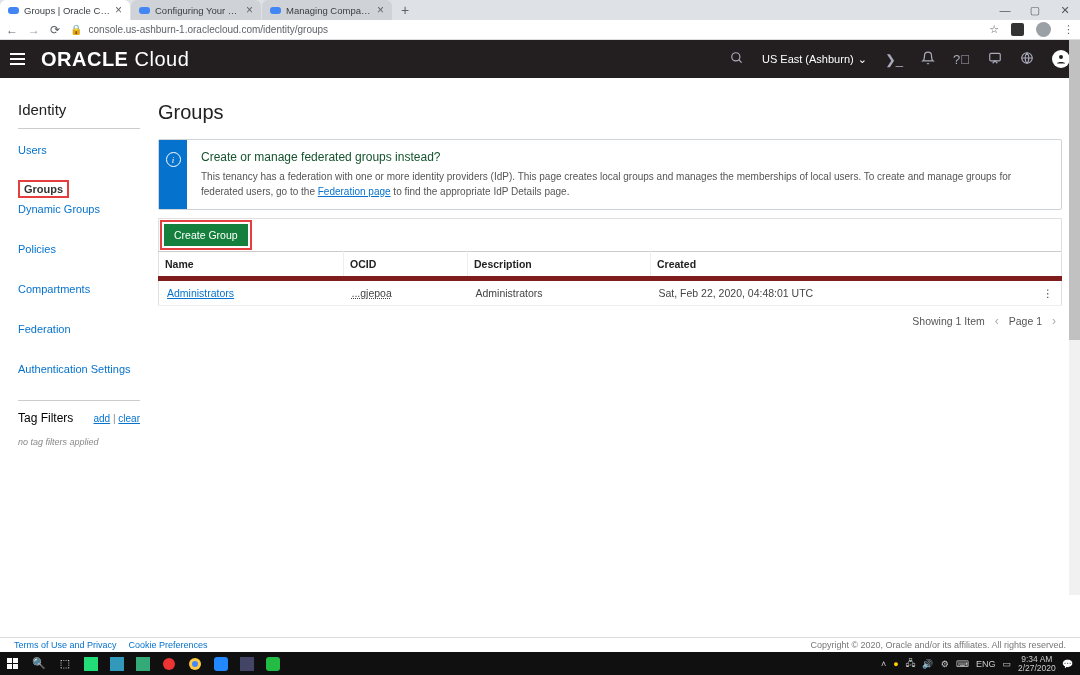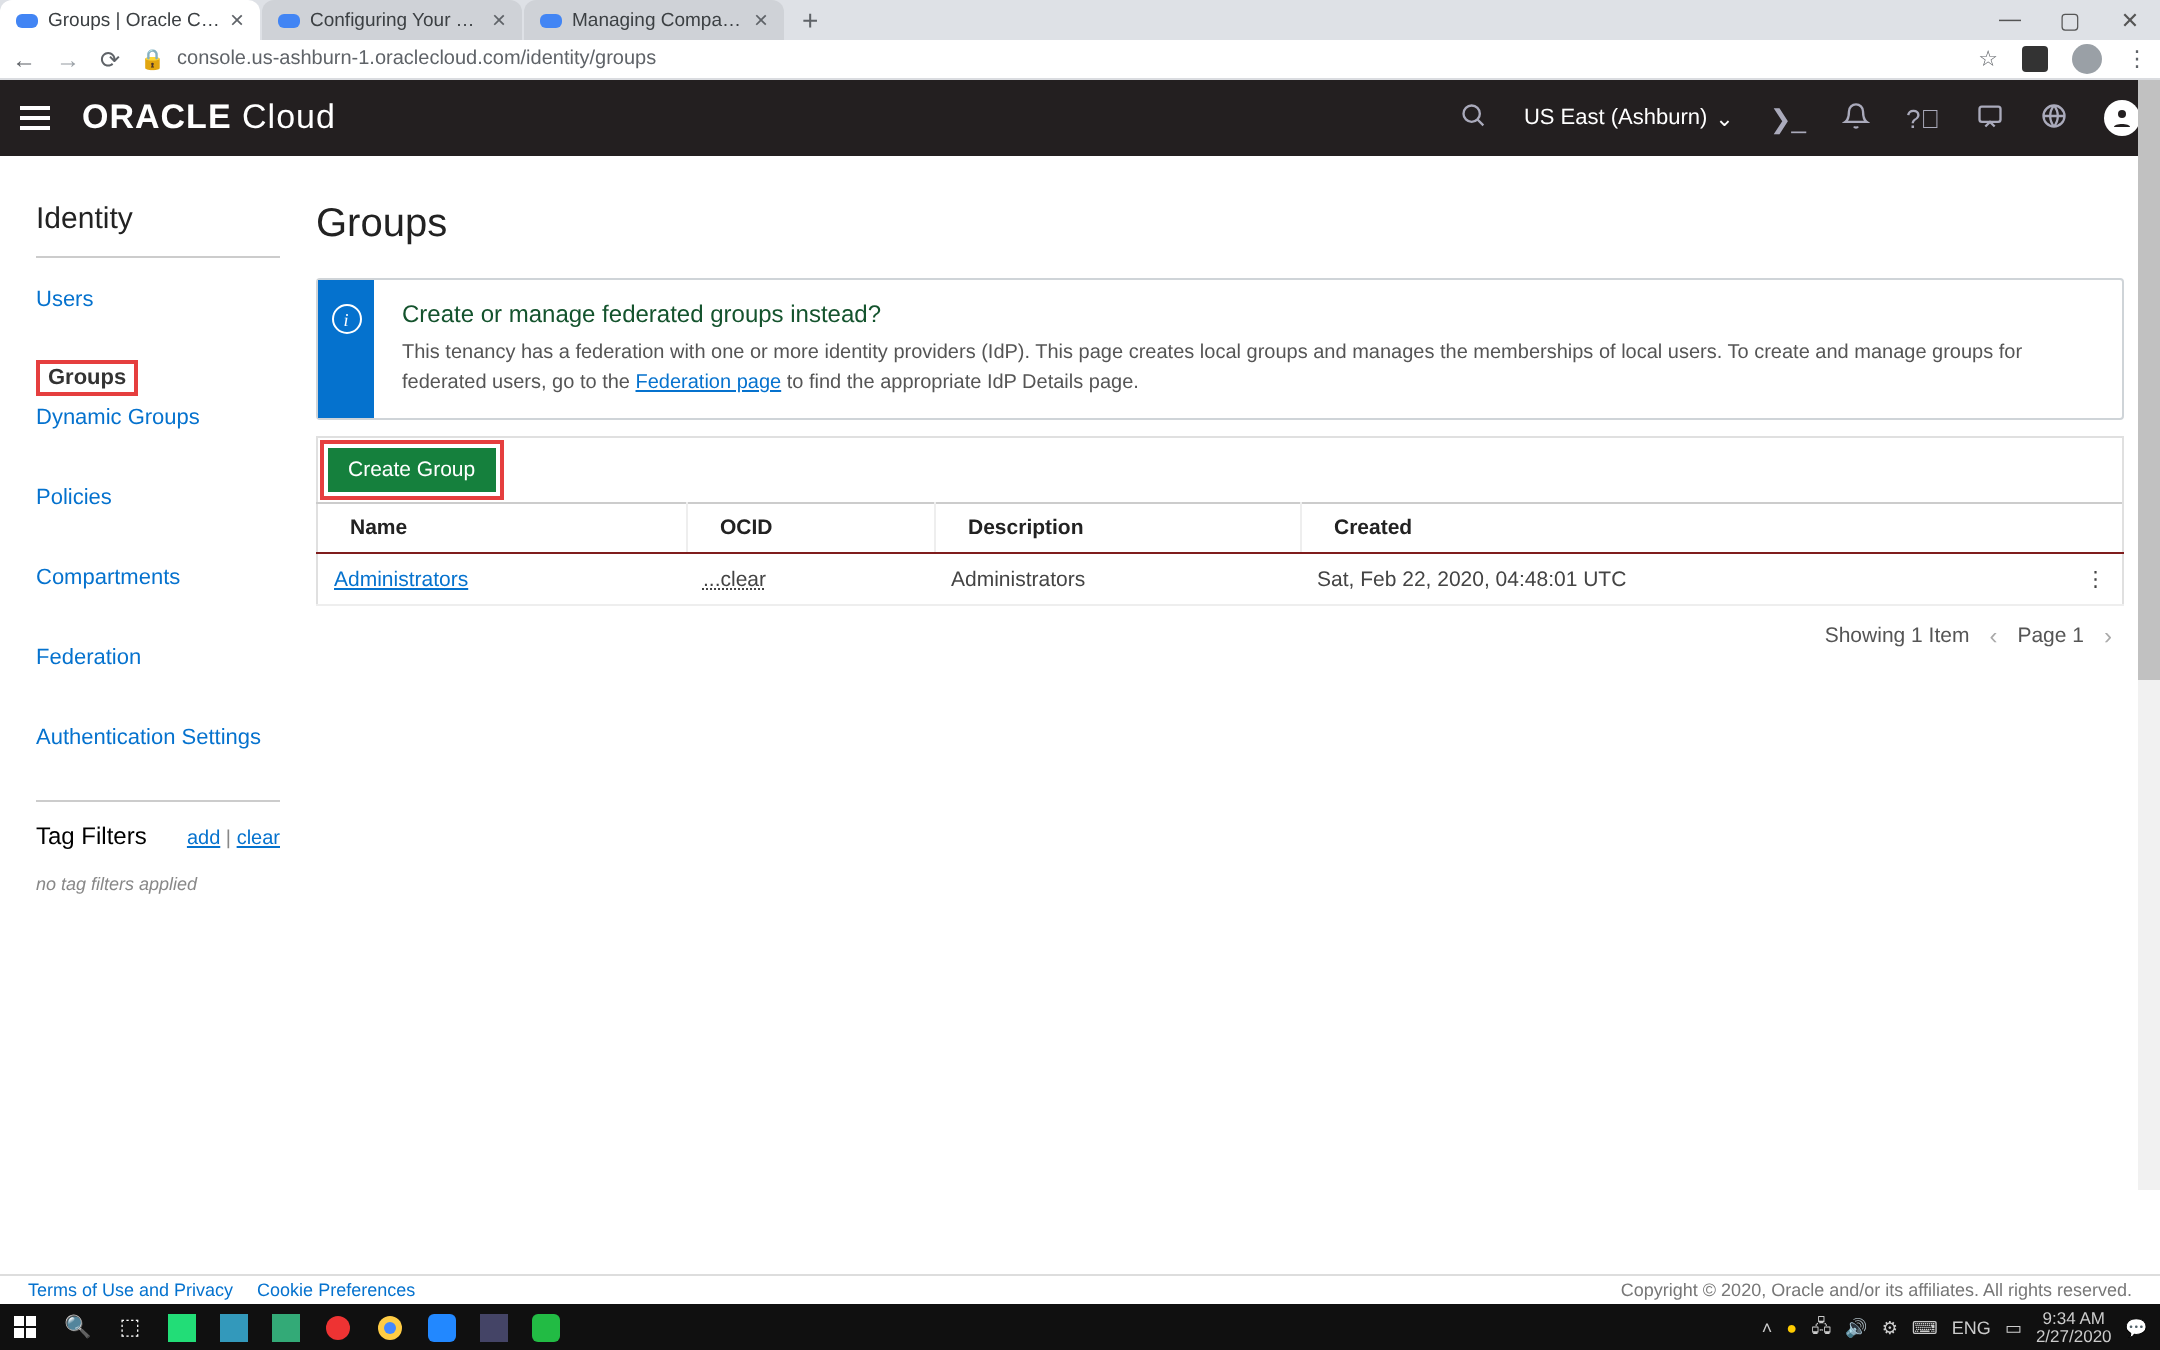--- a/index.html
+++ b/index.html
@@ -18,21 +18,21 @@
 .nav-arrow{color:#9aa0a6;font-size:12px}
 .nav-arrow.active{color:#5f6368}
 .url-box{flex:1;display:flex;align-items:center;gap:6px;font-size:10px;color:#5f6368}
 .lock{color:#5f6368}
 .right-icons{display:flex;gap:12px;align-items:center;color:#5f6368;font-size:11px}
 .right-icons .box{width:13px;height:13px;background:#333;border-radius:2px}
 .avatar-c{width:15px;height:15px;border-radius:50%;background:#9aa0a6}
 .oc-header{height:38px;background:#231f20;display:flex;align-items:center;padding:0 10px;color:#fff}
 .hamburger{display:flex;flex-direction:column;gap:3px;margin-right:16px;cursor:pointer}
 .hamburger span{width:15px;height:2px;background:#fff}
-.brand{font-size:17px;letter-spacing:0.5px}
+.brand{font-size:20px;letter-spacing:0.5px}
 .brand b{font-weight:600}
 .brand .cloud{font-weight:300}
 .oc-right{margin-left:auto;display:flex;align-items:center;gap:18px}
 .oc-icon{color:#aab;font-size:13px;cursor:pointer}
 .region{font-size:11px;color:#fff;display:flex;align-items:center;gap:4px;cursor:pointer}
 .oc-avatar{width:18px;height:18px;border-radius:50%;background:#fff;color:#231f20;display:flex;align-items:center;justify-content:center;font-size:12px}
 .main-area{display:flex;height:557px;padding-top:23px}
 .sidebar{width:158px;padding:0 18px}
 .side-title{font-size:15px;color:#222;margin-bottom:10px;font-weight:400}
 .side-divider{border-top:1px solid #ccc;margin-bottom:10px}
@@ -49,21 +49,21 @@
 .info-banner{display:flex;border:1px solid #cfd4d8;border-radius:2px;margin-bottom:8px;background:#fff}
 .info-left{width:28px;background:#0572ce;display:flex;align-items:flex-start;justify-content:center;padding-top:12px}
 .info-icon{width:15px;height:15px;border:1.5px solid #fff;border-radius:50%;color:#fff;font-size:9px;display:flex;align-items:center;justify-content:center;font-family:serif;font-style:italic}
 .info-body{padding:10px 14px;flex:1}
 .info-title{font-size:12px;color:#14532d;margin-bottom:5px}
 .info-text{font-size:10px;color:#555;line-height:1.5}
 .info-text a{color:#0572ce;text-decoration:underline;cursor:pointer}
 .btn-row{border:1px solid #e0e0e0;border-bottom:none;padding:5px 5px;background:#fff}
 .create-btn{background:#15803d;color:#fff;border:none;padding:5px 10px;font-size:10.5px;cursor:pointer;outline:2px solid #e53e3e;outline-offset:2px}
 .table{border:1px solid #e0e0e0;border-top:1px solid #ccc;width:100%;border-collapse:collapse;background:#fff}
-.table th{text-align:left;font-size:10.5px;font-weight:600;color:#222;padding:6px 16px;border-bottom:1px solid #7f1d1d;border-right:1px solid #eee}
+.table th{text-align:left;font-size:10.5px;font-weight:600;color:#222;padding:6px 6px;border-bottom:5px solid #7f1d1d;border-right:1px solid #eee}
 .table th:last-child{border-right:none}
 .table td{font-size:10.5px;padding:6px 8px;border-bottom:1px solid #eee;color:#444}
 .table td a{color:#0572ce;text-decoration:underline;cursor:pointer}
 .ocid-cell{color:#666}
 .row-menu{text-align:right;color:#555;cursor:pointer}
 .pagination{display:flex;justify-content:flex-end;align-items:center;gap:10px;font-size:10.5px;color:#555;padding:8px 6px}
 .pg-arrow{color:#aaa;font-size:12px;cursor:pointer}
 .scrollbar{position:absolute;right:0;top:40px;width:11px;height:555px;background:#f1f1f1}
 .scroll-thumb{width:11px;height:300px;background:#c1c1c1;margin-top:0}
 .footer-bar{position:absolute;bottom:23px;left:0;right:0;height:15px;border-top:1px solid #ddd;display:flex;align-items:center;padding:0 14px;font-size:9px;color:#0572ce}
@@ -221,21 +221,21 @@
           <tr>
         <th class="col-name">Name</th>
         <th class="col-ocid">OCID</th>
         <th class="col-desc">Description</th>
         <th class="col-created" colspan="2">Created</th>
       </tr>
         </thead>
       <tbody>
         <tr>
           <td><a>Administrators</a></td>
-          <td class="ocid-cell"><span style="text-decoration:underline dotted">...clear</span></td>
+          <td class="ocid-cell"><span style="text-decoration:underline dotted">...gjepoa</span></td>
           <td>Administrators</td>
           <td>Sat, Feb 22, 2020, 04:48:01 UTC</td>
           <td class="row-menu">⋮</td>
         </tr>
       </tbody>
     </table>
 
     <div class="pagination">
       <span>Showing 1 Item</span>
       <span class="pg-arrow">‹</span>

